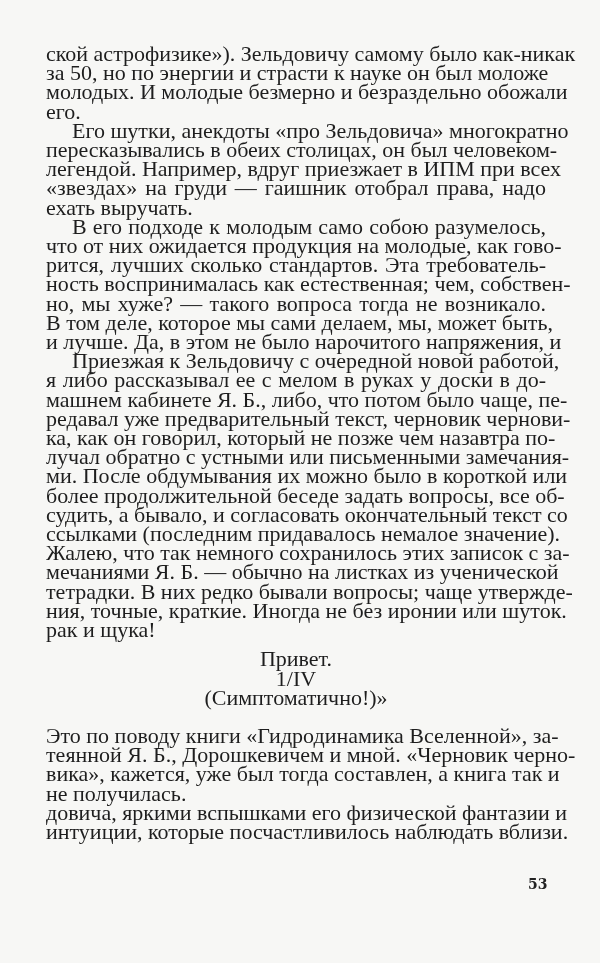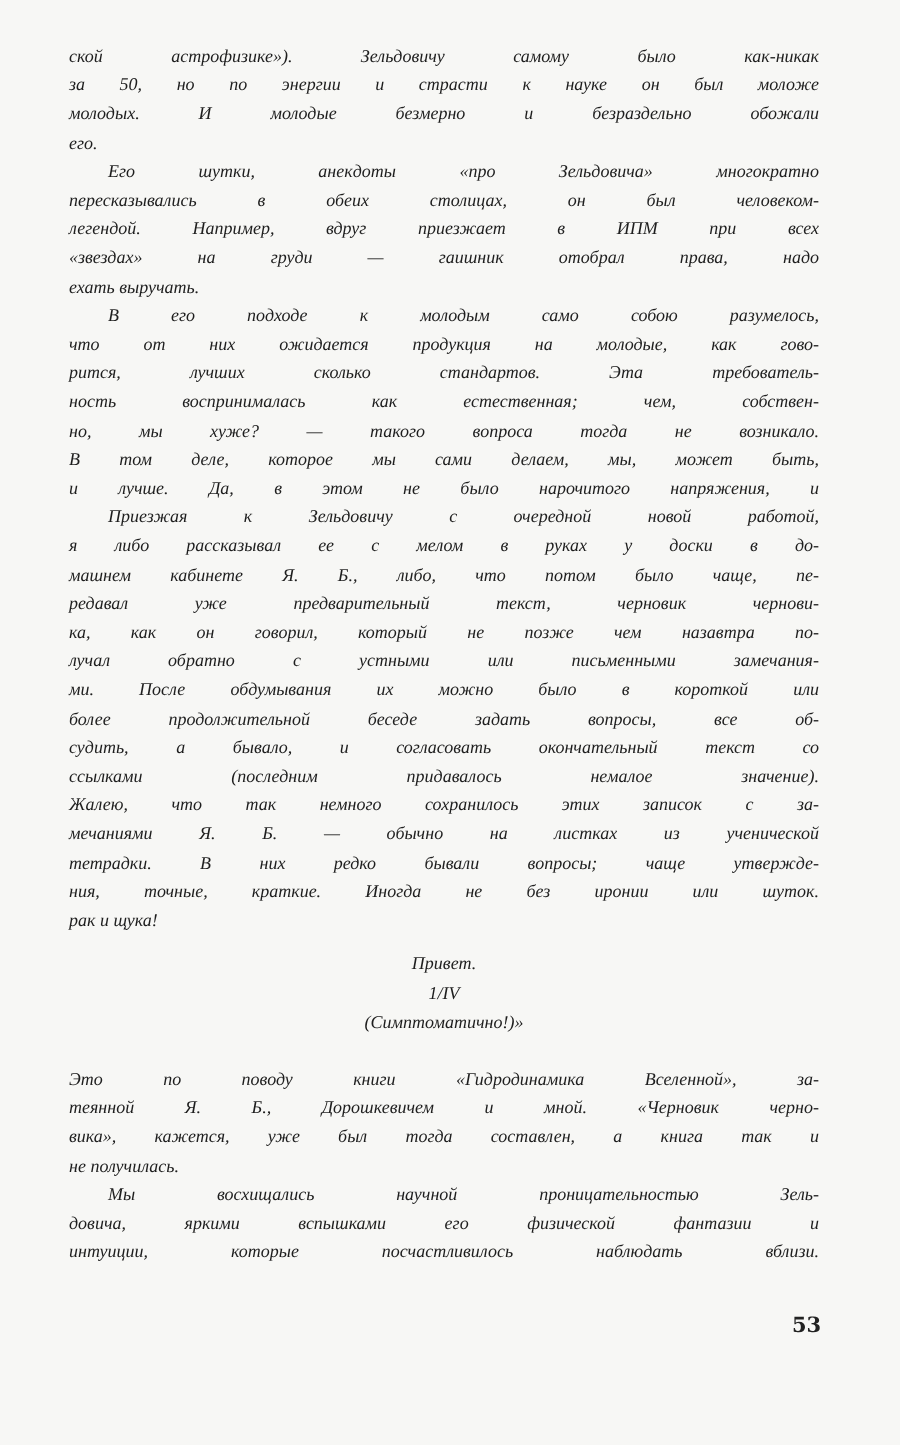--- a/index.html
+++ b/index.html
@@ -6,25 +6,24 @@
   body {
     width: 600px; height: 963px;
     background: #f7f7f5;
     position: relative;
     overflow: hidden;
     font-family: "Liberation Serif", "DejaVu Serif", serif;
     color: #1e1e1e;
   }
   .page {
     position: absolute;
-    left: 46px; top: 28px;
+    left: 46px; top: 44px;
     width: 500px;
-    font-size: 12px;
+    font-size: 22px;
     line-height: 19.2px;
-    font-style: italic;
   }
   .para {
     margin: 0;
     text-align: justify;
     text-indent: 0;
     hyphens: manual;
   }
   .line { display: block; text-align: justify; text-align-last: justify; white-space: nowrap; }
   .line.last { text-align-last: left; }
   .sig { text-align: center; display: block; }
@@ -94,20 +93,19 @@
   <div class="gap"></div>
 
   <p class="para">
     <span class="line">Это по поводу книги «Гидродинамика Вселенной», за-</span>
     <span class="line">теянной Я. Б., Дорошкевичем и мной. «Черновик черно-</span>
     <span class="line">вика», кажется, уже был тогда составлен, а книга так и</span>
     <span class="line last">не получилась.</span>
   </p>
 
   <p class="para">
-    <span class="line" style="padding-left:26px">Мы восхищались научной проницательностью Зель-</span>
     <span class="line">довича, яркими вспышками его физической фантазии и</span>
     <span class="line">интуиции, которые посчастливилось наблюдать вблизи.</span>
   </p>
 
 </div>
 
 <div class="page-number">53</div>
 
 </body></html>

